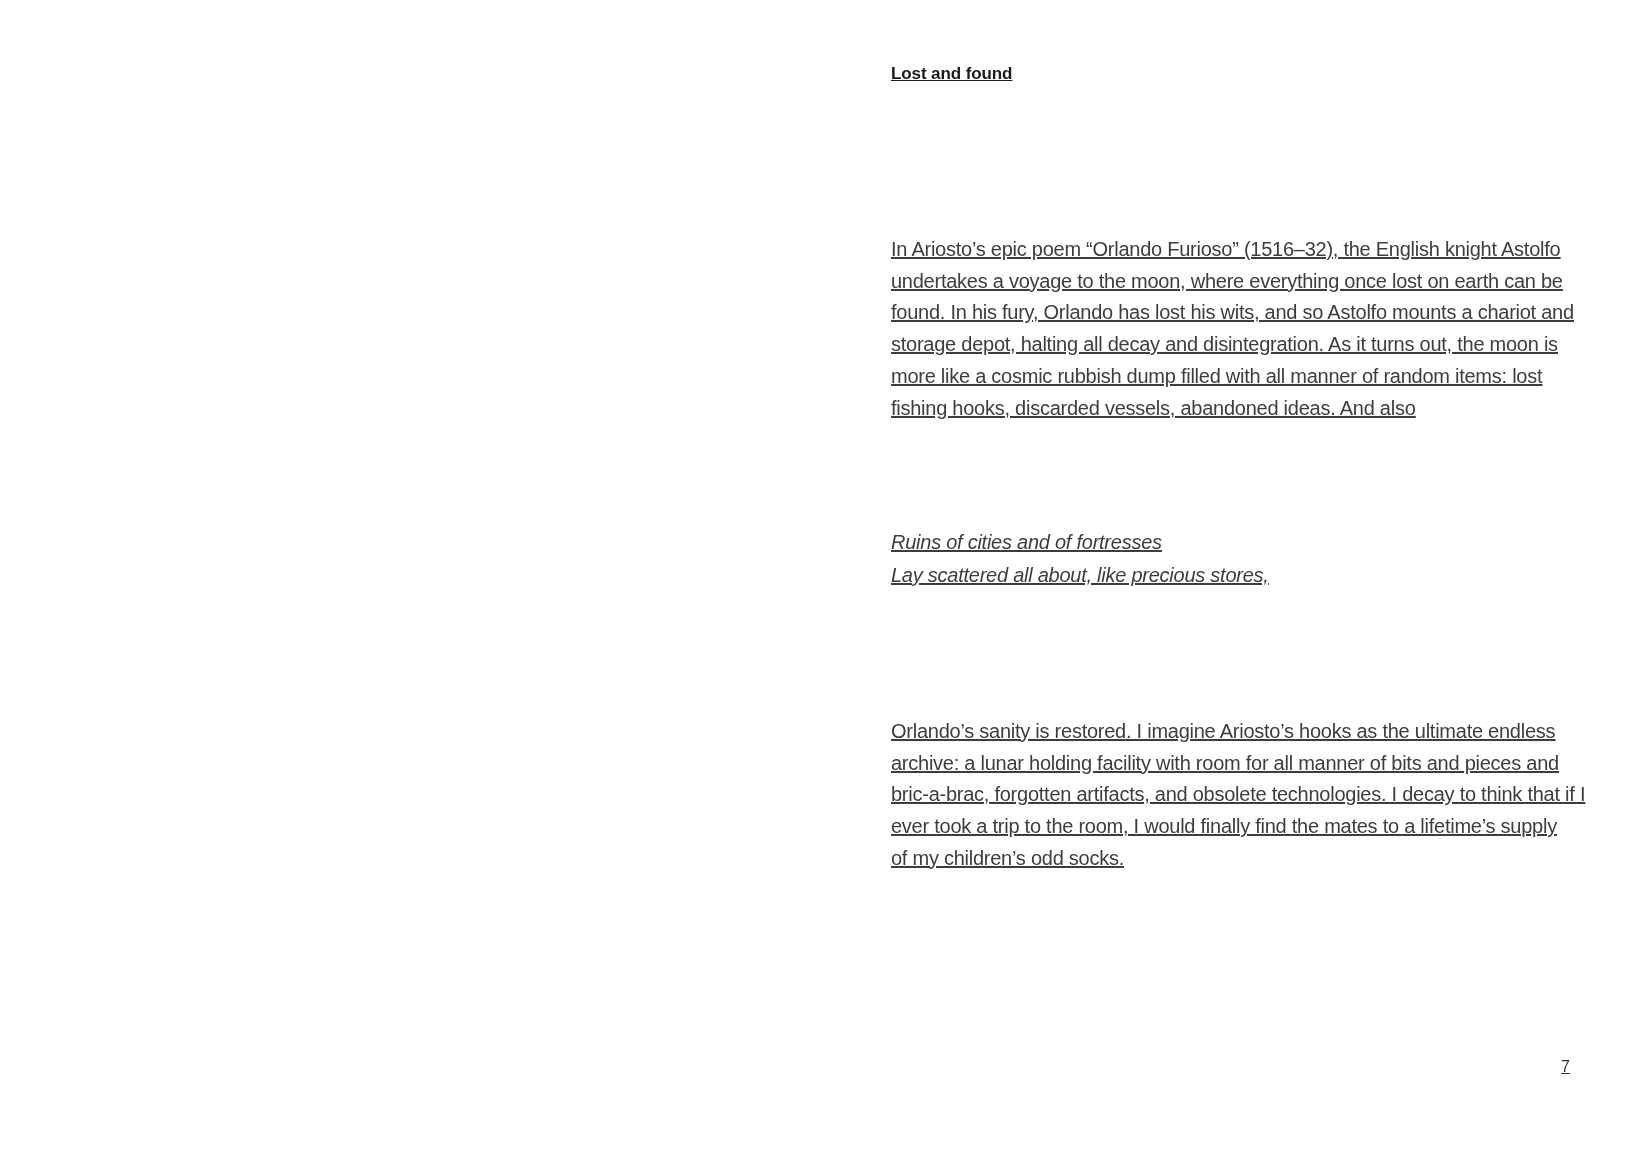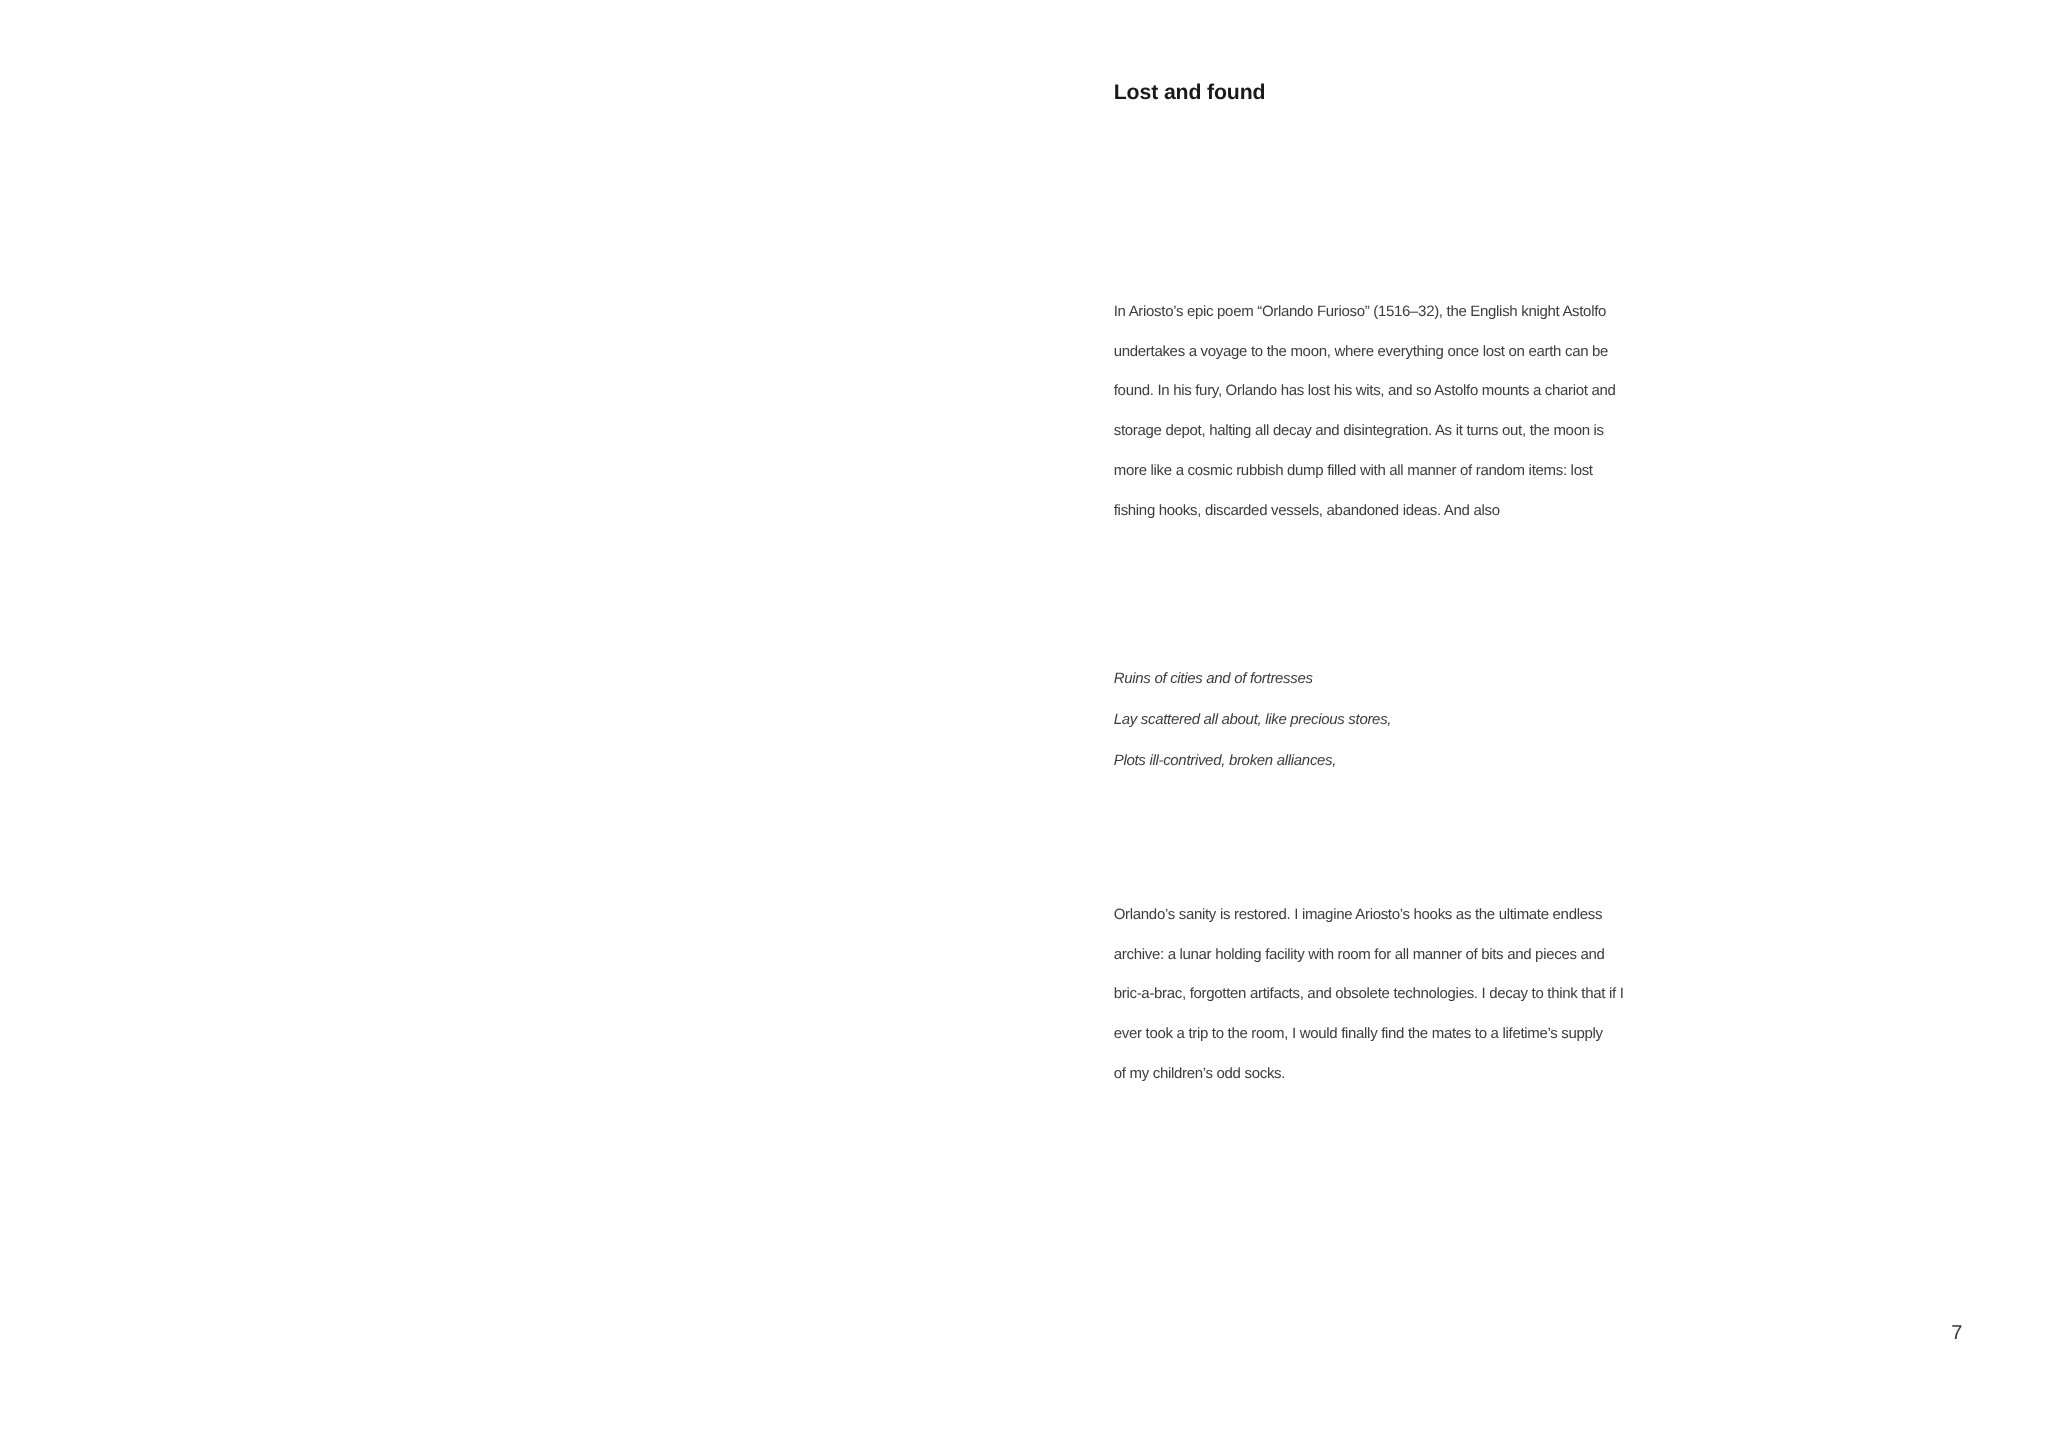--- a/index.html
+++ b/index.html
@@ -1,21 +1,21 @@
 <!DOCTYPE html>
 <html style="--background: #ffffff; --body-text: #3d3d3d; --title-text: #1a1a1a; --page-number-text: #333333;"><head>
 <meta charset="utf-8">
 <style>
   :root {
     --background: #ffffff;
     --body-text: #3d3d3d;
     --title-text: #1a1a1a;
     --page-number-text: #333333;
   }
-  * { margin: 0; padding: 0; box-sizing: border-box; }
+  * { margin: 0; padding: 0; box-sizing: border-box; text-decoration: underline; }
   html, body {
     width: 1646px;
     height: 1160px;
     background: var(--background);
     font-family: "Liberation Sans", sans-serif;
     overflow: hidden;
   }
   .spread {
     position: relative;
     width: 1646px;
@@ -36,21 +36,21 @@
     font-weight: bold;
     letter-spacing: -0.1px;
     color: var(--title-text);
     white-space: nowrap;
   }
   .para {
     position: absolute;
     left: 0;
     width: 640px;
     color: var(--body-text);
-    font-size: 12px;
+    font-size: 20px;
     letter-spacing: -0.25px;
   }
   .para .line {
     line-height: 31.7px;
     white-space: nowrap;
   }
   .intro-para   { top: 234px; }
   .verse-quote  { top: 526px; font-style: italic; }
   .verse-quote .line { line-height: 33px; }
   .closing-para { top: 716px; }
@@ -74,21 +74,20 @@
         <div class="line">undertakes a voyage to the moon, where everything once lost on earth can be</div>
         <div class="line">found. In his fury, Orlando has lost his wits, and so Astolfo mounts a chariot and</div>
         <div class="line">storage depot, halting all decay and disintegration. As it turns out, the moon is</div>
         <div class="line">more like a cosmic rubbish dump filled with all manner of random items: lost</div>
         <div class="line">fishing hooks, discarded vessels, abandoned ideas. And also</div>
       </div>
 
     <div class="para verse-quote">
         <div class="line">Ruins of cities and of fortresses</div>
         <div class="line">Lay scattered all about, like precious stores,</div>
-        <div class="line">Plots ill-contrived, broken alliances,</div>
       </div>
 
     <div class="para closing-para">
         <div class="line">Orlando’s sanity is restored. I imagine Ariosto’s hooks as the ultimate endless</div>
         <div class="line">archive: a lunar holding facility with room for all manner of bits and pieces and</div>
         <div class="line">bric-a-brac, forgotten artifacts, and obsolete technologies. I decay to think that if I</div>
         <div class="line">ever took a trip to the room, I would finally find the mates to a lifetime’s supply</div>
         <div class="line">of my children’s odd socks.</div>
       </div>
   </div>

